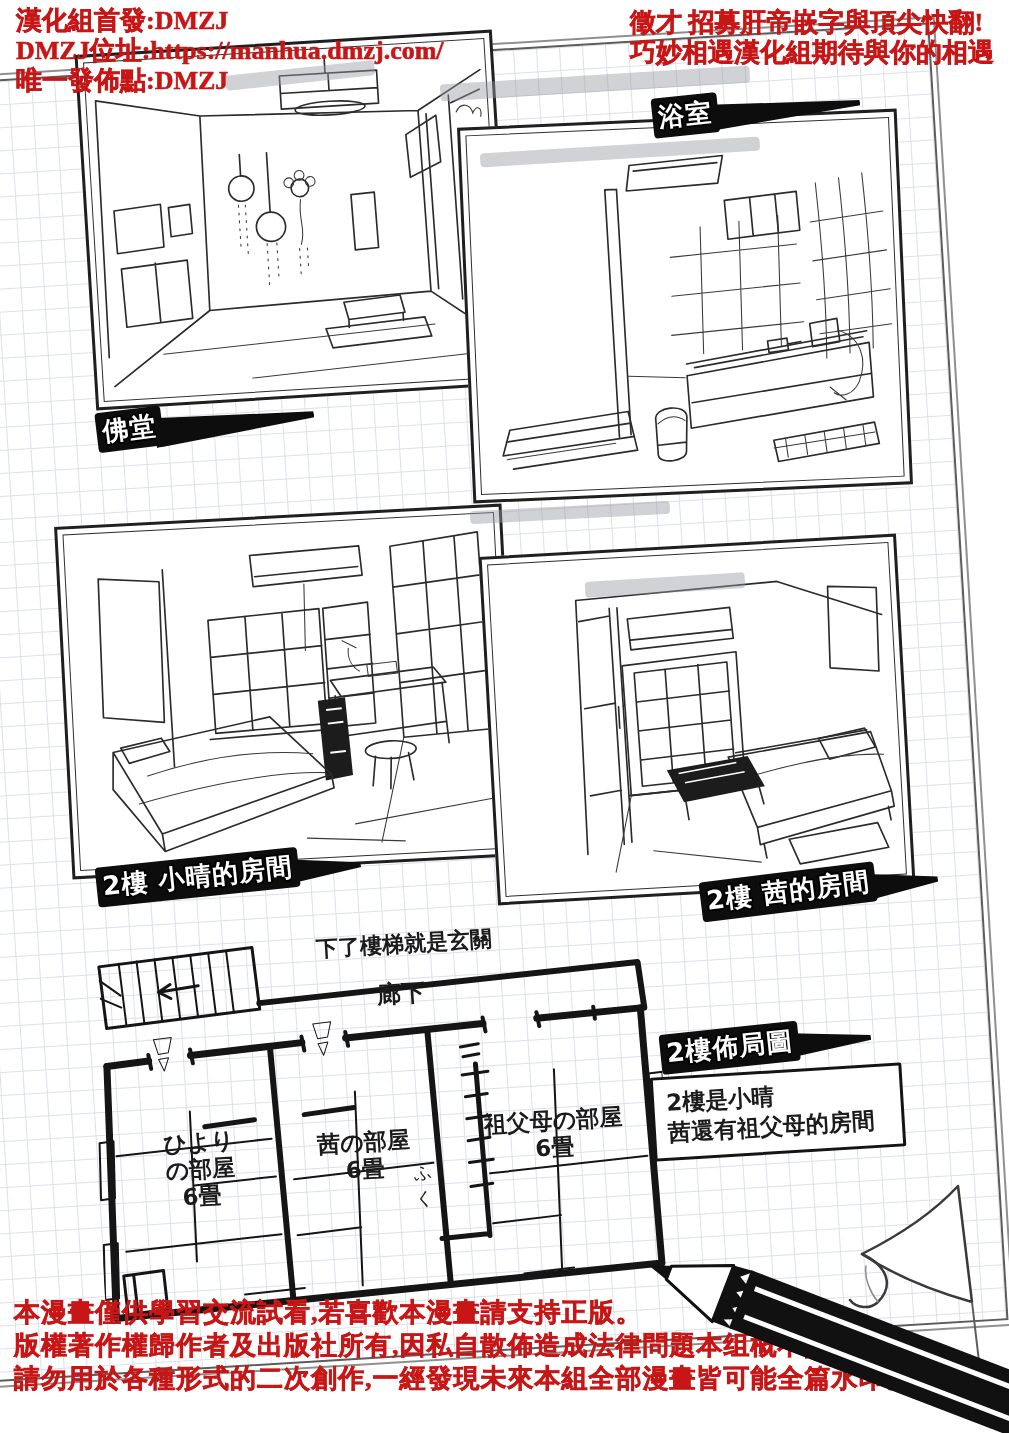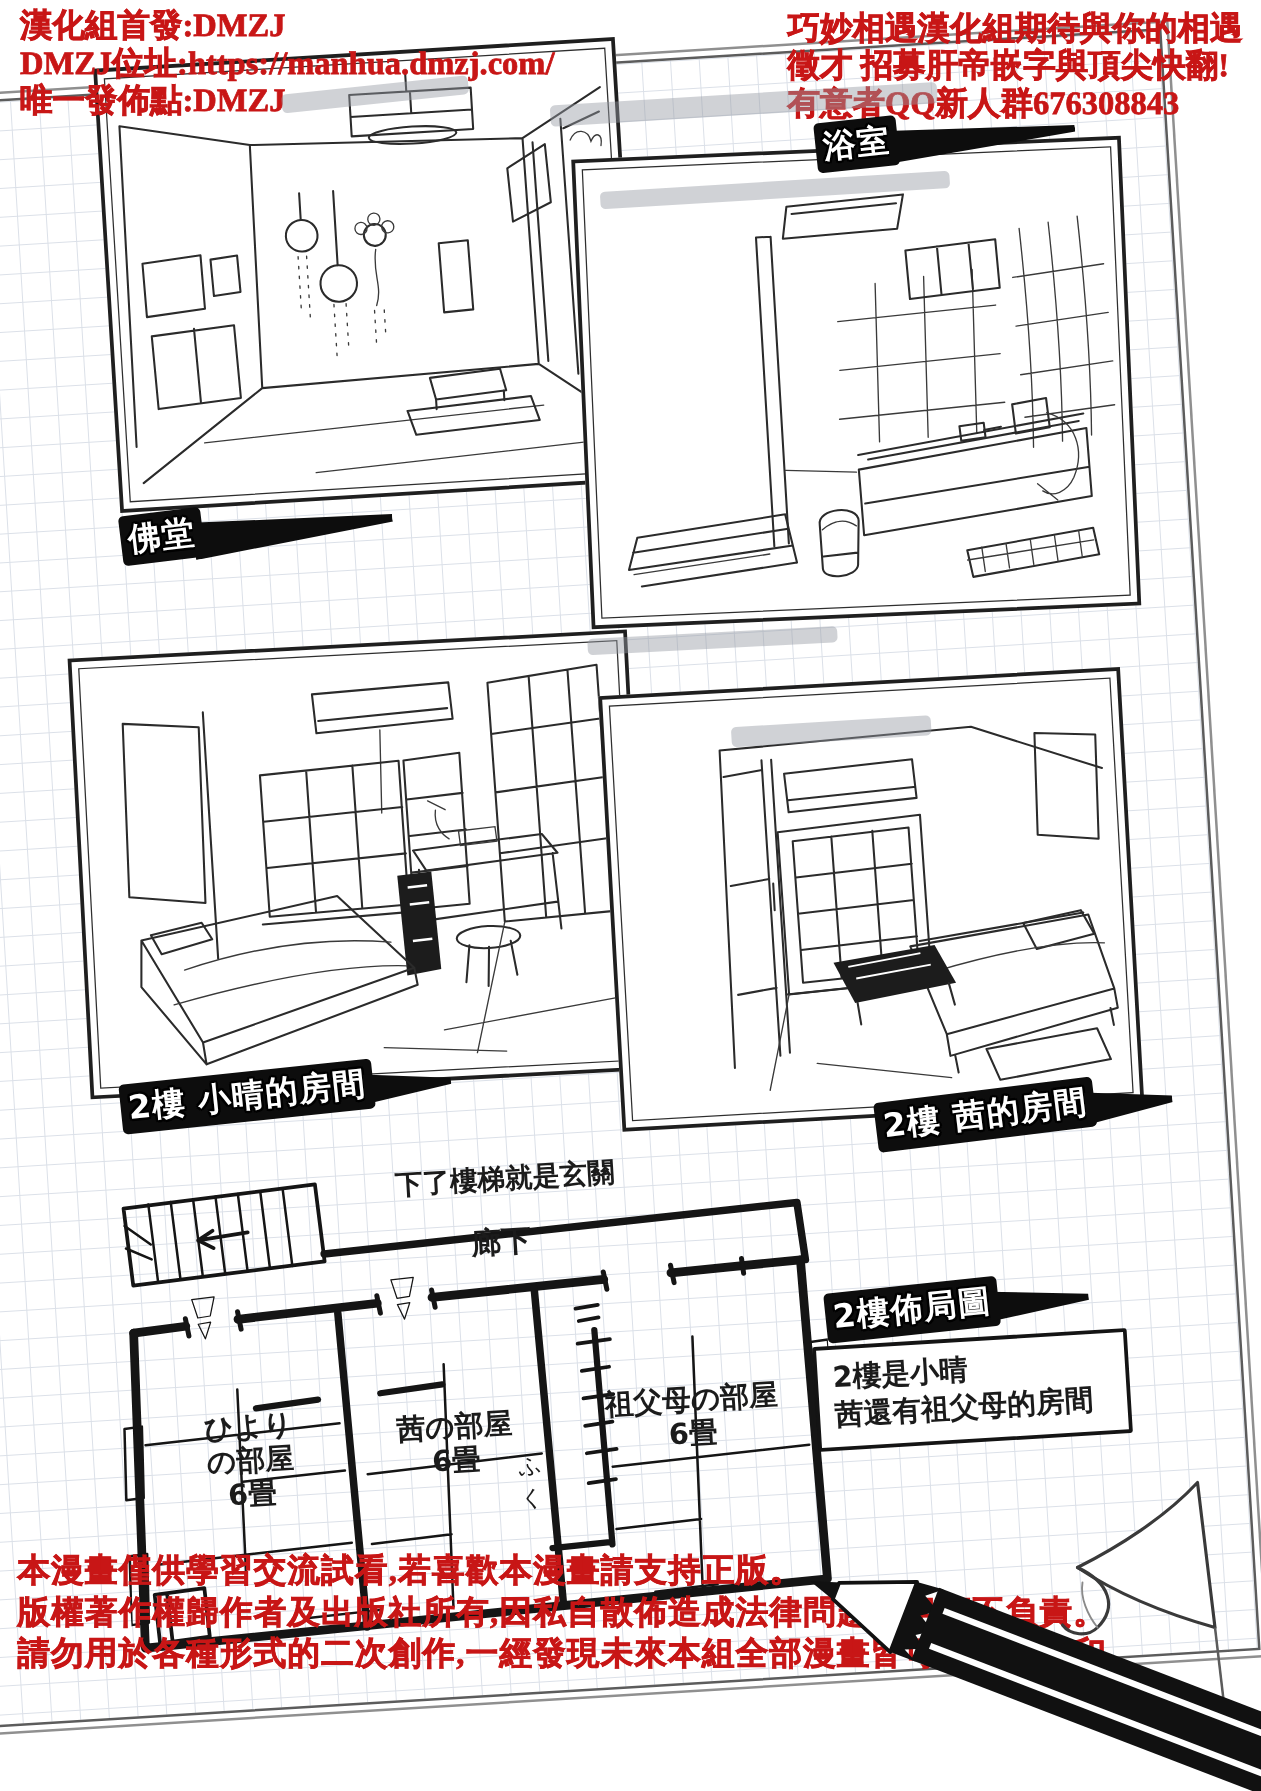--- a/index.html
+++ b/index.html
@@ -24,21 +24,21 @@
   }
   
   .red-block {
     position:absolute; z-index:3; color:#c81616;
     font-family:"Liberation Serif","DejaVu Serif",serif;
     font-weight:bold; white-space:nowrap;
     -webkit-text-stroke:0.6px #c81616;
   }
   .hdr-left  { left:16px; top:6px;  font-size:26px; line-height:30px; }
   .hdr-right { left:630px; top:8px; font-size:26px; line-height:30px; }
-  .footer    { left:14px; top:1240px; font-size:26px; line-height:33px; letter-spacing:1px; }
+  .footer    { left:14px; top:1296px; font-size:26px; line-height:33px; letter-spacing:1px; }
   
   .panel {
     position:absolute; background:#fff; border:3px solid #1f1f1f; z-index:2;
   }
   .panel::before {
     content:""; position:absolute; inset:5px;
     border:1.5px solid #2e2e2e; pointer-events:none;
   }
   .panel svg { position:absolute; inset:9px; width:calc(100% - 18px); height:calc(100% - 18px); }
   .sk { stroke:#2b2b2b; stroke-width:1.7; fill:none; stroke-linecap:round; stroke-linejoin:round; }
@@ -83,23 +83,22 @@
 
   <div class="paper"></div>
 
   <div class="red-block hdr-left">
     <div>漢化組首發:DMZJ</div>
     <div>DMZJ位址:https://manhua.dmzj.com/</div>
     <div>唯一發佈點:DMZJ</div>
   </div>
 
   <div class="red-block hdr-right">
+    <div>徵才 招募肝帝嵌字與頂尖快翻!</div>
     <div>巧妙相遇漢化組期待與你的相遇</div>
-    <div>徵才 招募肝帝嵌字與頂尖快翻!</div>
-    <div>有意者QQ新人群676308843</div>
   </div>
 
   <div class="panel" style="left:85px; top:42px; width:418px; height:356px; transform:rotate(-3.5deg);">
     <svg viewBox="0 0 404 341">
       <path class="sk" d="M6 36 L112 58 M112 58 L336 66 L338 252 L110 258 Z M8 330 L110 258 M336 66 L402 28 M338 252 L402 300 M6 36 L4 300"></path>
       <path class="sk" d="M243 6 L243 22 M196 22 L296 22 L296 56 L196 56 Z M196 40 L296 40 M246 22 L246 40"></path>
       <ellipse class="sk" cx="246" cy="58" rx="36" ry="7"></ellipse>
       <path class="sk" d="M150 100 L150 122 M178 100 L178 161"></path>
       <circle class="sk" cx="150" cy="135" r="13"></circle>
       <circle class="sk" cx="178" cy="176" r="15"></circle>

